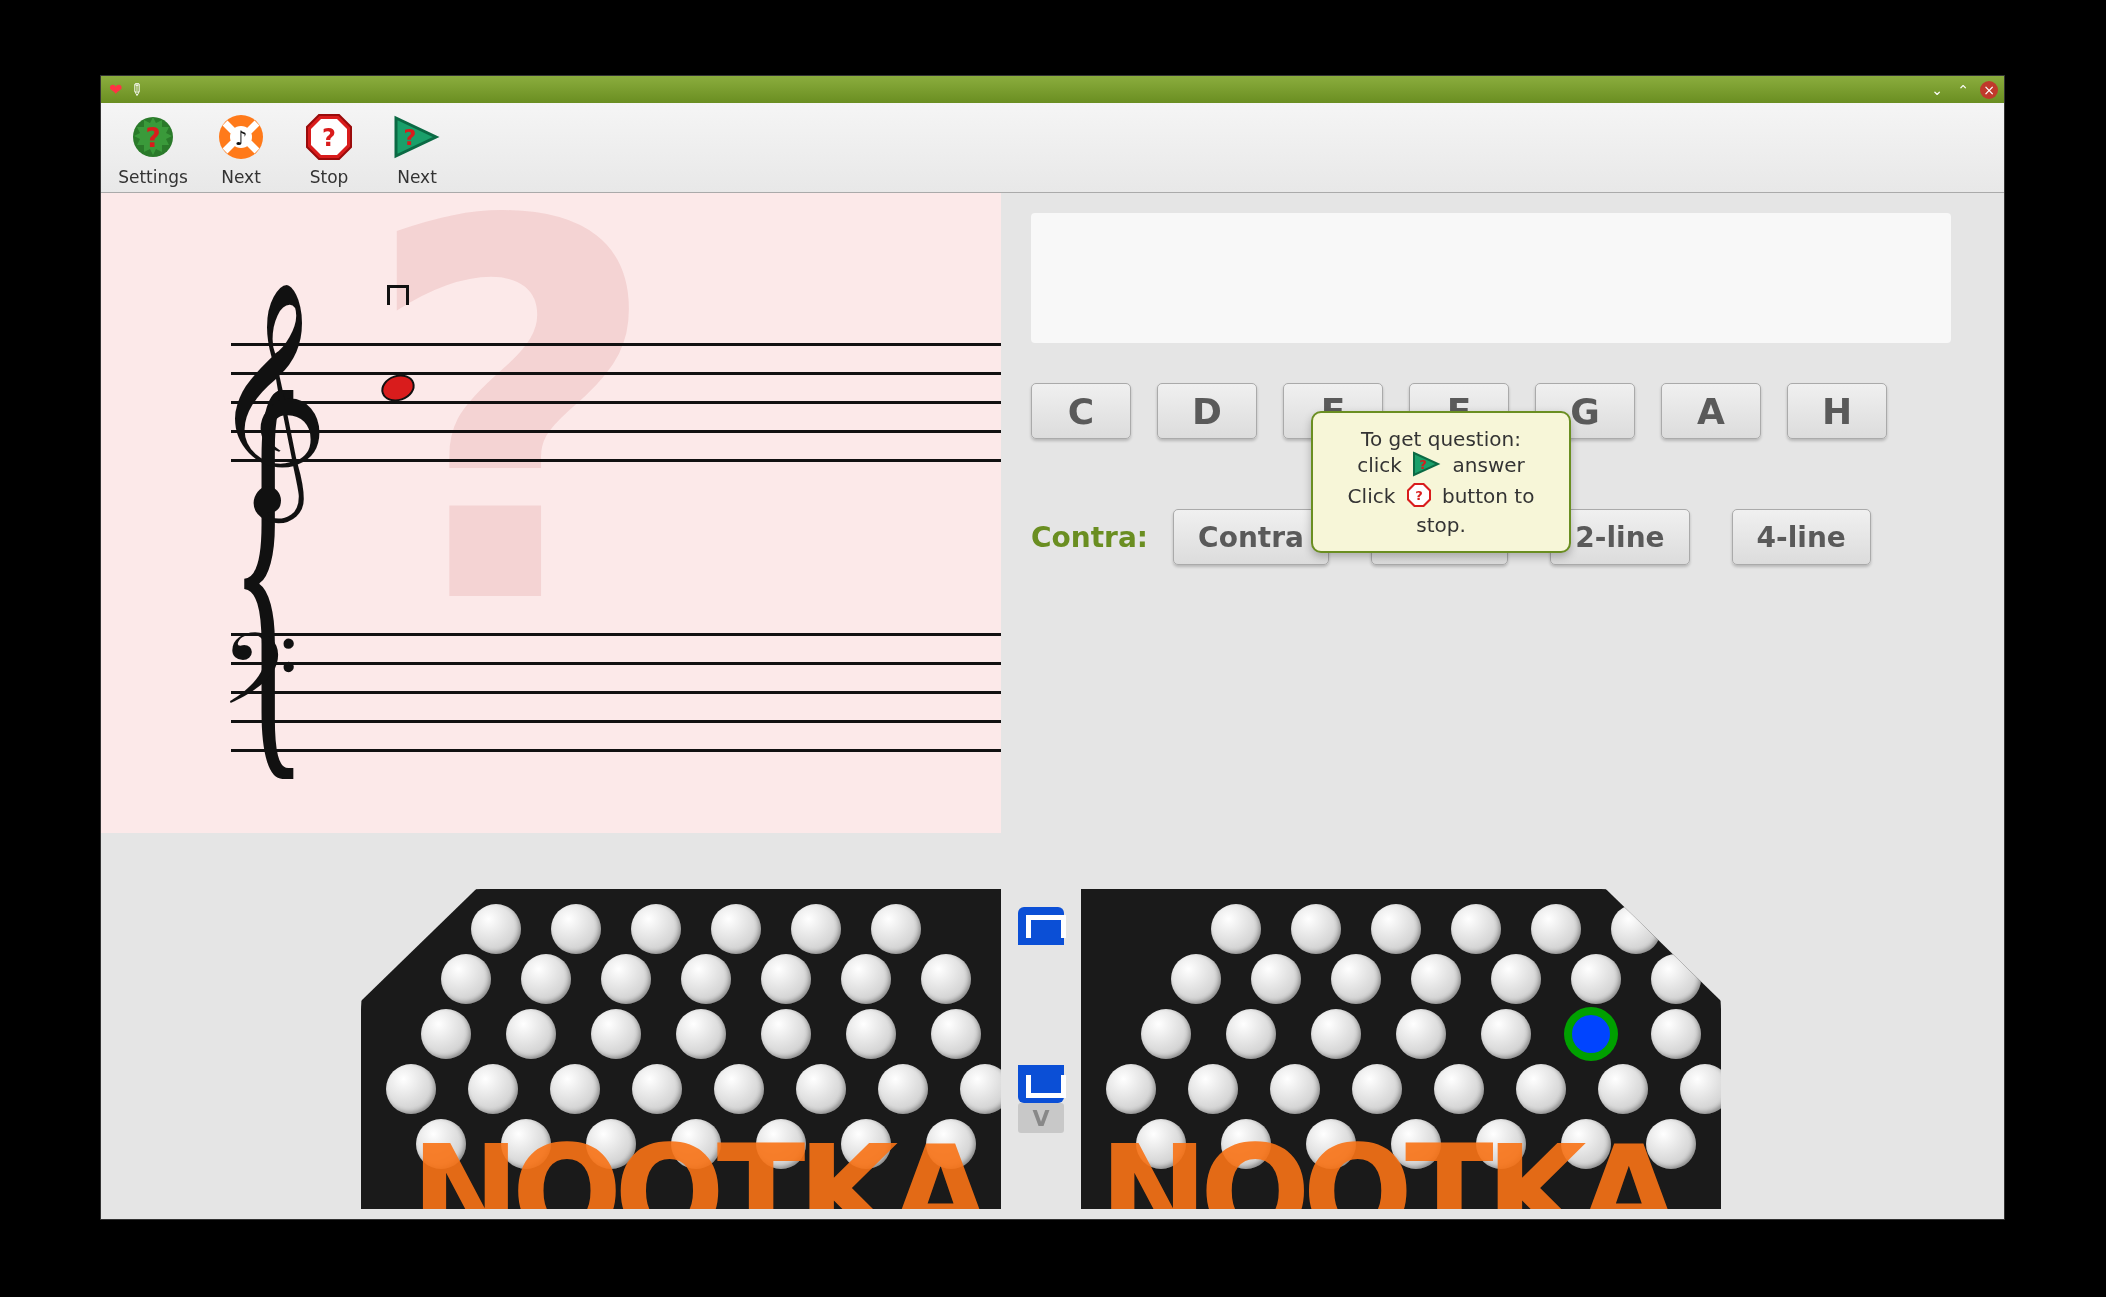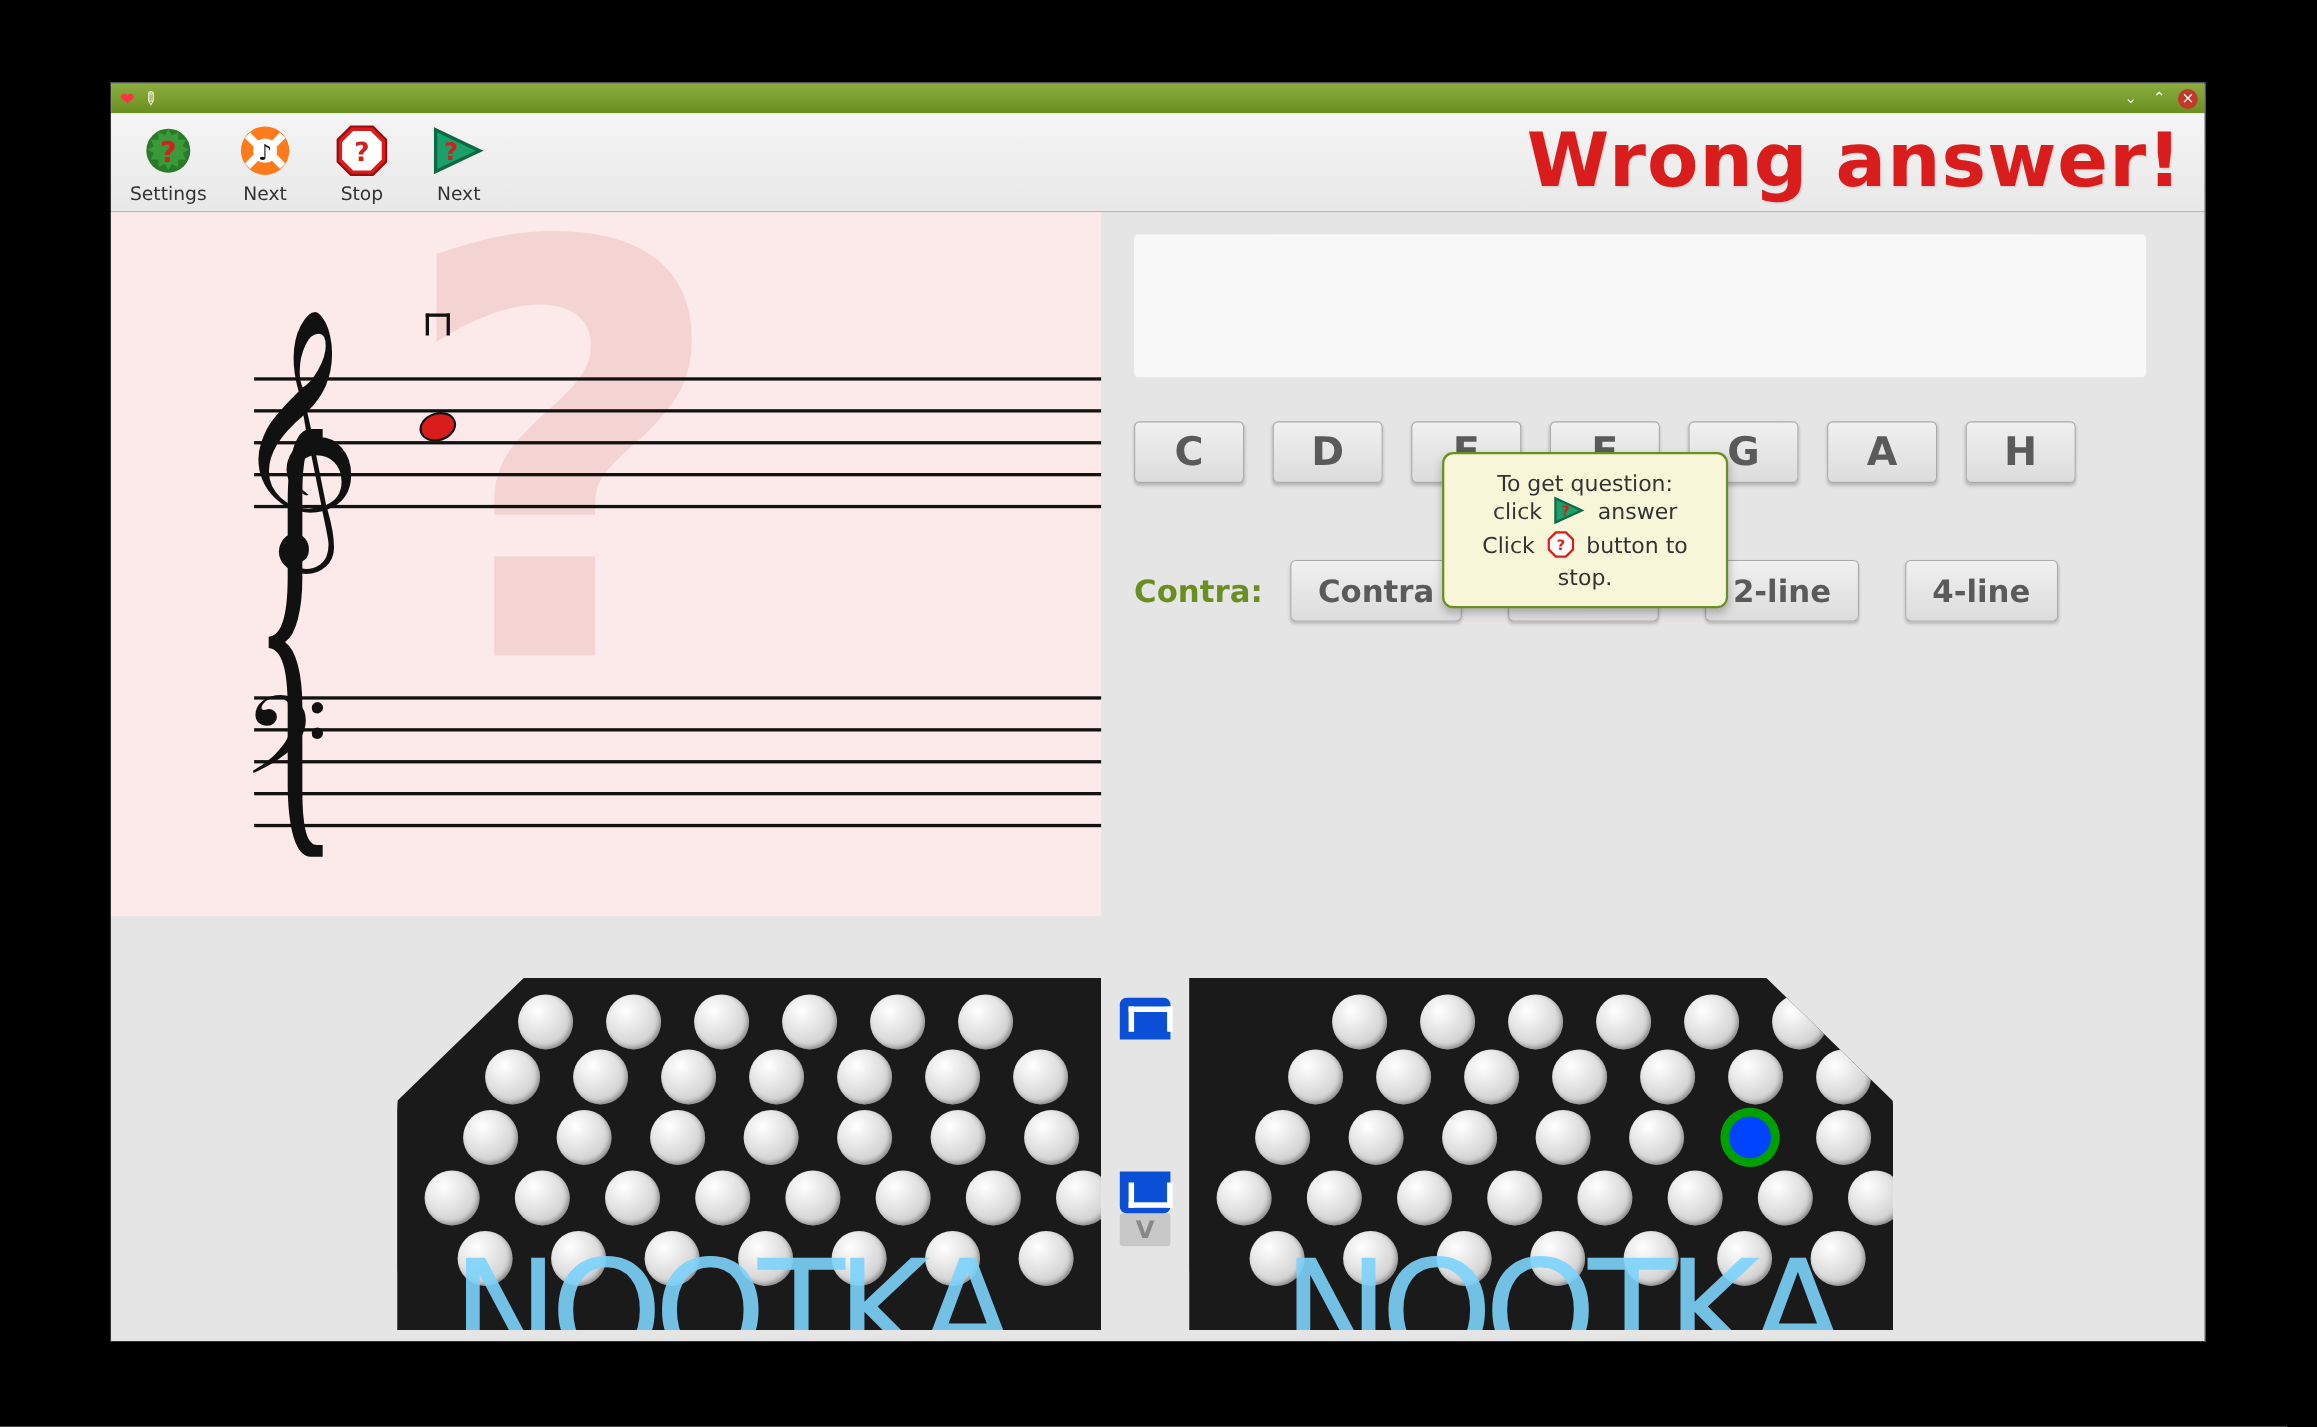--- a/index.html
+++ b/index.html
@@ -333,22 +333,22 @@
     width: 46px; height: 30px;
     background:#c8c8c8;
     border-radius:3px;
     display:flex;align-items:center;justify-content:center;
     color:#888;font-size:22px;font-weight:700;
   }
   .brand-glow {
     position:absolute;
     bottom:-60px; left:50px; right:50px;
     font-size:130px;
-    font-weight:400;
-    color:#7dd3fc;
+    font-weight:700;
+    color:#f97316;
     letter-spacing:-8px;
     opacity:0.9;
     white-space:nowrap;
   }
 </style>
 </head>
 <body>
 
 <div class="window">
 
@@ -400,21 +400,20 @@
     <div class="tool-btn">
       <div class="icon-wrap">
         <svg width="54" height="50" viewBox="0 0 54 50">
           <polygon points="6,6 46,25 6,44" fill="#1aa06a" stroke="#0b6a44" stroke-width="3"></polygon>
           <text x="20" y="33" font-size="22" font-weight="900" fill="#d91c1c" text-anchor="middle">?</text>
         </svg>
       </div>
       <div class="tool-label">Next</div>
     </div>
 
-    <div class="status-banner">Wrong answer!</div>
   </div>
 
   <div class="content">
 
     <div class="score-panel">
       <div class="brace">{</div>
       <div class="clef-treble">𝄞</div>
       <div class="clef-bass">𝄢</div>
       <div class="staff treble">
         <div class="staff-line"></div>

